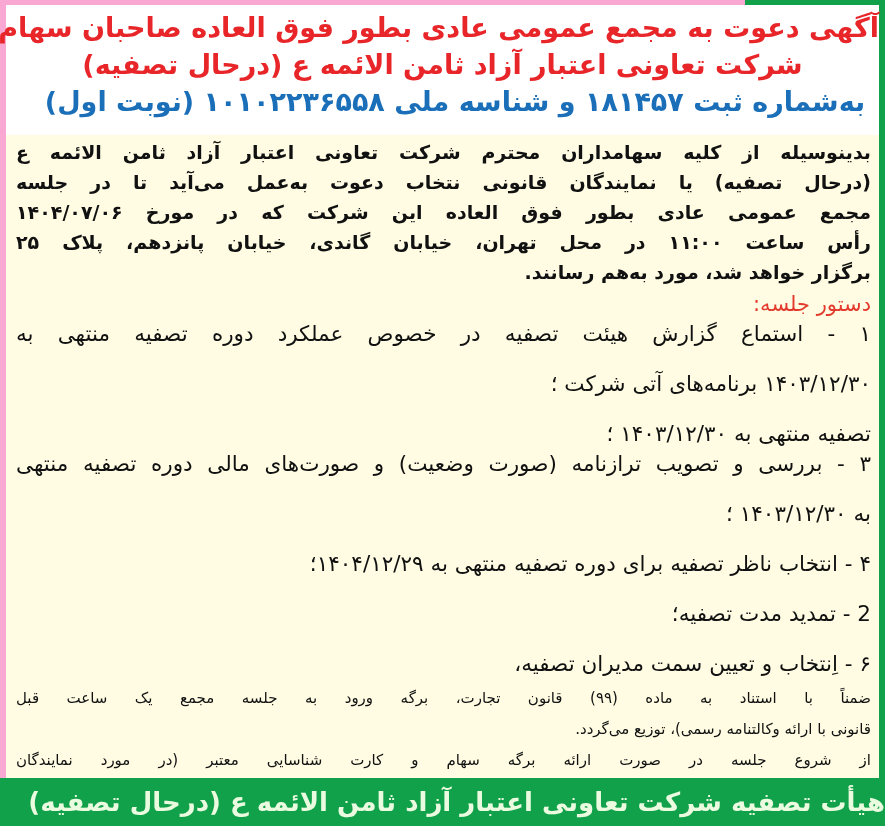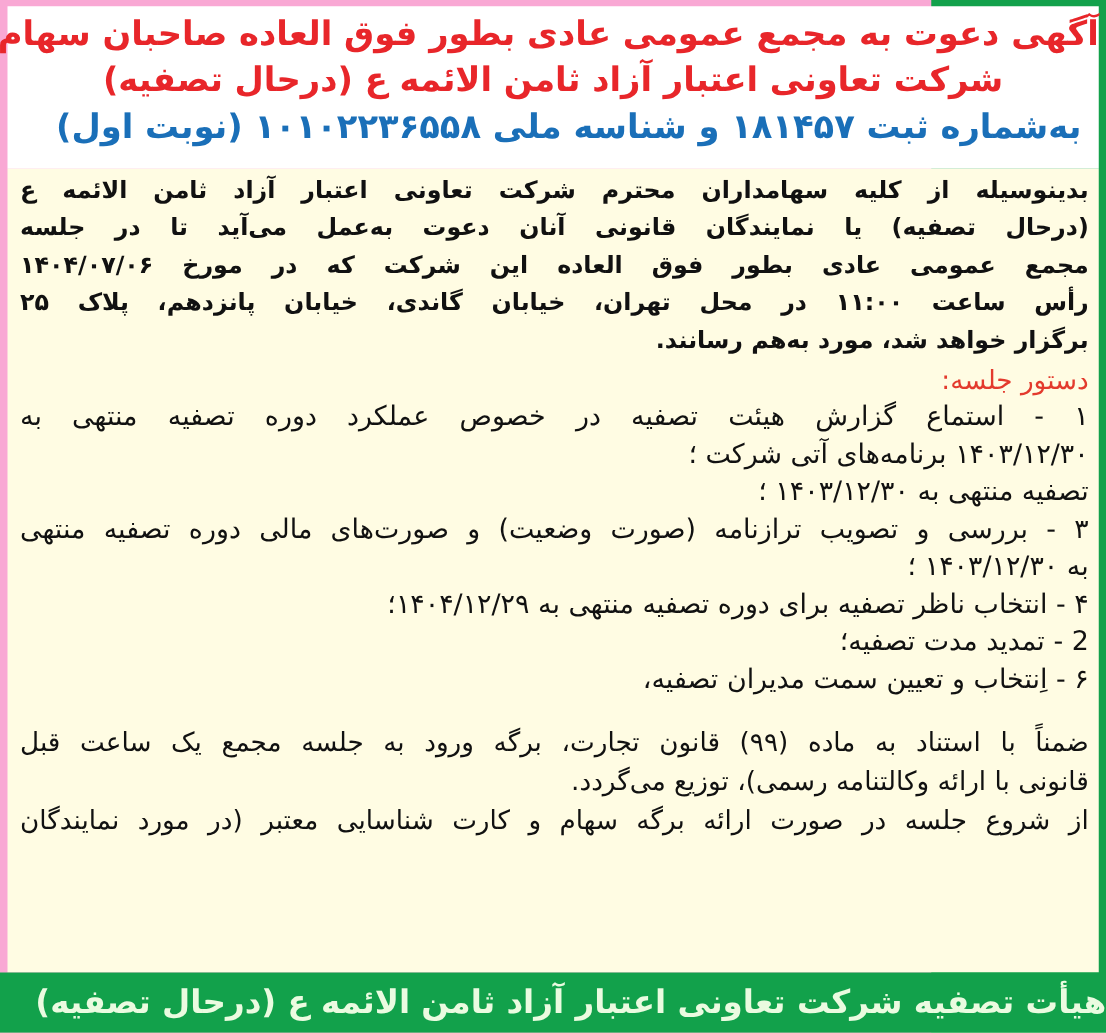--- a/index.html
+++ b/index.html
@@ -10,41 +10,41 @@
   .hline.red { color: #e8262a; }
   .hline.blue { color: #1a6fb8; padding-left: 25px; }
   .hline:first-child { margin-top: 4px; }
   .body { position: absolute; left: 6px; top: 135px; width: 873px; height: 643px; background: #fffce3; direction: rtl; box-sizing: border-box; padding: 2px 8px 0 10px; color: #111; }
   .intro { font-weight: bold; font-size: 19px; line-height: 30px; text-align: justify; text-align-last: right; }
   .intro .ln { display: block; text-align: justify; text-align-last: justify; white-space: nowrap; }
   .intro .ln.last { text-align-last: right; }
   .agenda-label { color: #e33a2d; font-size: 21px; line-height: 30px; margin-top: 2px; }
   .item { font-size: 21.5px; line-height: 30px; }
   .item .ln { display: block; white-space: nowrap; text-align: justify; text-align-last: justify; }
-  .item .ln.last { text-align-last: right; }
-  .closing { font-size: 21px; line-height: 31px; margin-top: 20px; }
+  .item .ln.last { text-align-last: right; margin-top: 20px; }
+  .closing { font-size: 15px; line-height: 31px; margin-top: 4px; }
   .closing .ln { display: block; white-space: nowrap; text-align: justify; text-align-last: justify; }
   .closing .ln.last { text-align-last: right; }
   .footer { position: absolute; left: 0; top: 778px; width: 885px; height: 48px; background: #12a14b; direction: rtl; text-align: right; color: #eafbe0; font-size: 26px; line-height: 48px; font-weight: bold; }
 </style>
 </head>
 <body>
 
 <div class="frame">
 
   <div class="header">
     <div class="hline red">آگهی دعوت به مجمع عمومی عادی بطور فوق العاده صاحبان سهام</div>
     <div class="hline red">شرکت تعاونی اعتبار آزاد ثامن الائمه ع (درحال تصفیه)</div>
     <div class="hline blue">به‌شماره ثبت ۱۸۱۴۵۷ و شناسه ملی ۱۰۱۰۲۲۳۶۵۵۸ (نوبت اول)</div>
   </div>
 
   <div class="body">
     <div class="intro">
       <span class="ln">بدینوسیله از کلیه سهامداران محترم شرکت تعاونی اعتبار آزاد ثامن الائمه ع</span>
-      <span class="ln">(درحال تصفیه) یا نمایندگان قانونی آنان دعوت به‌عمل می‌آید تا در جلسه</span>
+      <span class="ln">(درحال تصفیه) یا نمایندگان قانونی نتخاب دعوت به‌عمل می‌آید تا در جلسه</span>
       <span class="ln">مجمع عمومی عادی بطور فوق العاده این شرکت که در مورخ ۱۴۰۴/۰۷/۰۶</span>
       <span class="ln">رأس ساعت ۱۱:۰۰ در محل تهران، خیابان گاندی، خیابان پانزدهم، پلاک ۲۵</span>
       <span class="ln last">برگزار خواهد شد، مورد به‌هم رسانند.</span>
     </div>
 
     <div class="agenda-label">دستور جلسه:</div>
 
     <div class="item">
       <span class="ln">۱ - استماع گزارش هیئت تصفیه در خصوص عملکرد دوره تصفیه منتهی به</span>
       <span class="ln last">۱۴۰۳/۱۲/۳۰ برنامه‌های آتی شرکت ؛</span>

